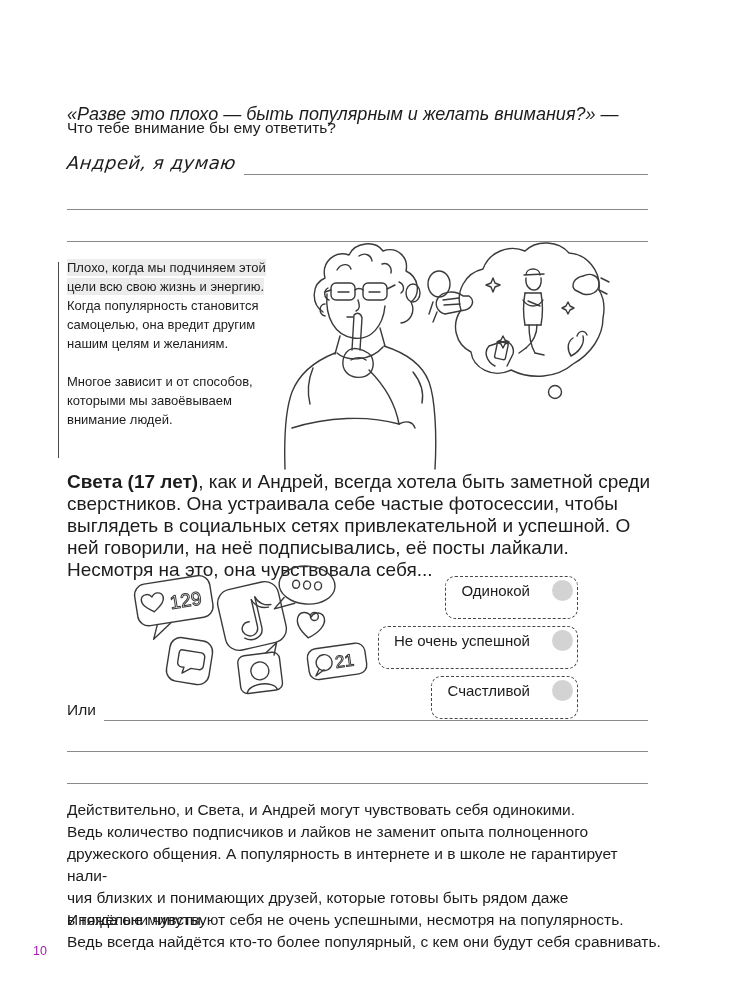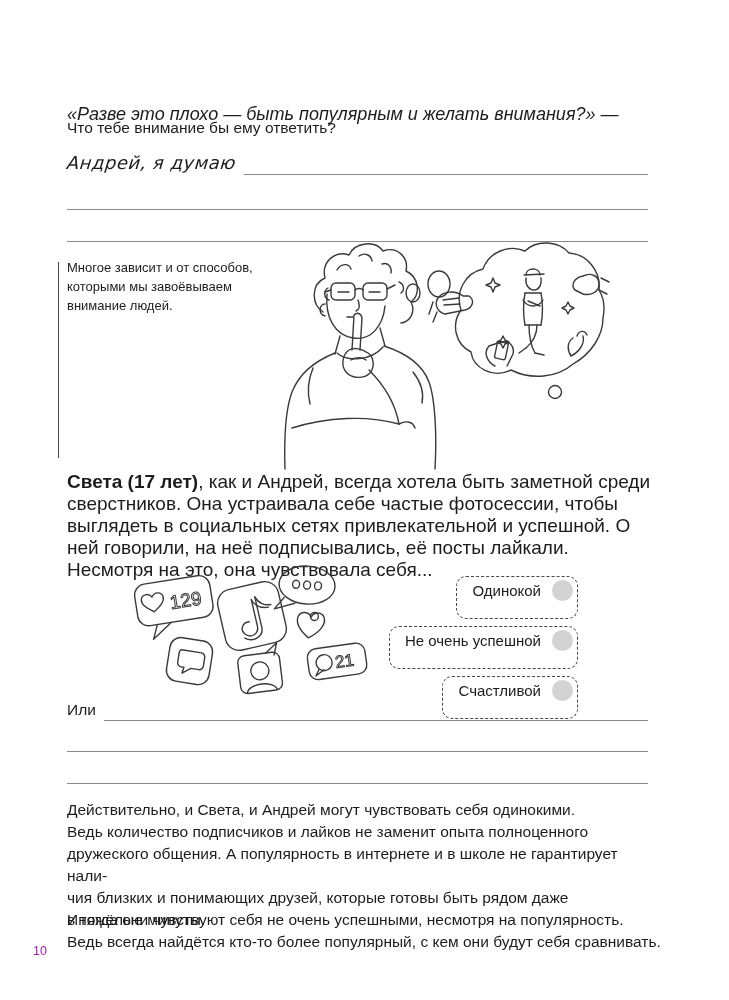--- a/index.html
+++ b/index.html
@@ -18,21 +18,21 @@
   }
   .fill-line{flex:1;border-bottom:1.2px solid #8a8a8a;height:22px;margin-left:8px;}
   .rule-line{left:67px;width:581px;height:0;border-top:1.2px solid #8a8a8a;}
   .side-rule{left:58px;top:262px;width:1px;height:196px;background:#4a4a4a;}
   .sidebar{left:67px;top:258px;width:208px;font-size:13px;line-height:19px;}
   .sidebar p{margin:0 0 19px 0;}
   mark{background:#ececec;color:inherit;padding:1px 0;}
   .story{left:67px;top:471px;width:587px;font-size:19px;line-height:22px;margin:0;}
   .options{right:151px;top:576px;display:flex;flex-direction:column;align-items:flex-end;gap:7px;}
   .pill{
-    display:flex;align-items:center;gap:11px;background:#fff;
+    display:flex;align-items:center;gap:22px;background:#fff;
     border:1.5px dashed #474747;border-radius:10px;
     padding:2px 4px 16px 15px;height:23px;font-size:15px;
   }
   .dot{width:21px;height:21px;border-radius:50%;background:#d3d3d3;flex:0 0 auto;}
   .or-row{left:67px;top:698px;width:581px;display:flex;align-items:flex-end;font-size:15.5px;}
   .or-row .or-label{padding-bottom:2px;}
   .concl{margin:0;left:67px;width:594px;font-size:15.5px;line-height:22px;white-space:pre-line;}
   .pageno{left:33px;top:944px;font-size:12.5px;color:#a21caf;}
   .lineart{fill:none;stroke:#3a3a3a;stroke-width:1.4;stroke-linecap:round;stroke-linejoin:round;}
   .num{font-family:"Liberation Sans",sans-serif;font-size:19px;fill:#ffffff;stroke:#3a3a3a;stroke-width:1;}
@@ -49,20 +49,21 @@
 
 <div class="abs hw-row">
   <span class="hw">Андрей, я думаю</span>
   <span class="fill-line"></span>
 </div>
 <div class="abs rule-line" style="top:209px"></div>
 <div class="abs rule-line" style="top:241px"></div>
 
 <div class="abs side-rule"></div>
 <div class="abs sidebar">
+  <p><mark>Плохо, когда мы подчиняем этой цели всю свою жизнь и энергию.</mark><span> Когда популярность становится самоцелью, она вредит другим нашим целям и желаниям.</span></p>
   <p>Многое зависит и от способов, которыми мы завоёвываем внимание людей.</p>
 </div>
 
 <svg class="abs" style="left:283px;top:238px" width="400" height="232" viewBox="0 0 400 232">
   <g class="lineart">
     <g>
       <path d="M40,74 C28,66 28,46 42,40 C38,24 52,12 66,17 C72,4 92,2 100,13 C114,8 126,19 123,33 C136,39 138,56 128,64 C133,74 127,84 118,85"></path>
       <path d="M54,32 C58,25 66,25 68,31"></path>
       <path d="M76,18 C82,14 88,17 89,23"></path>
       <path d="M99,26 C105,24 109,29 108,35"></path>

